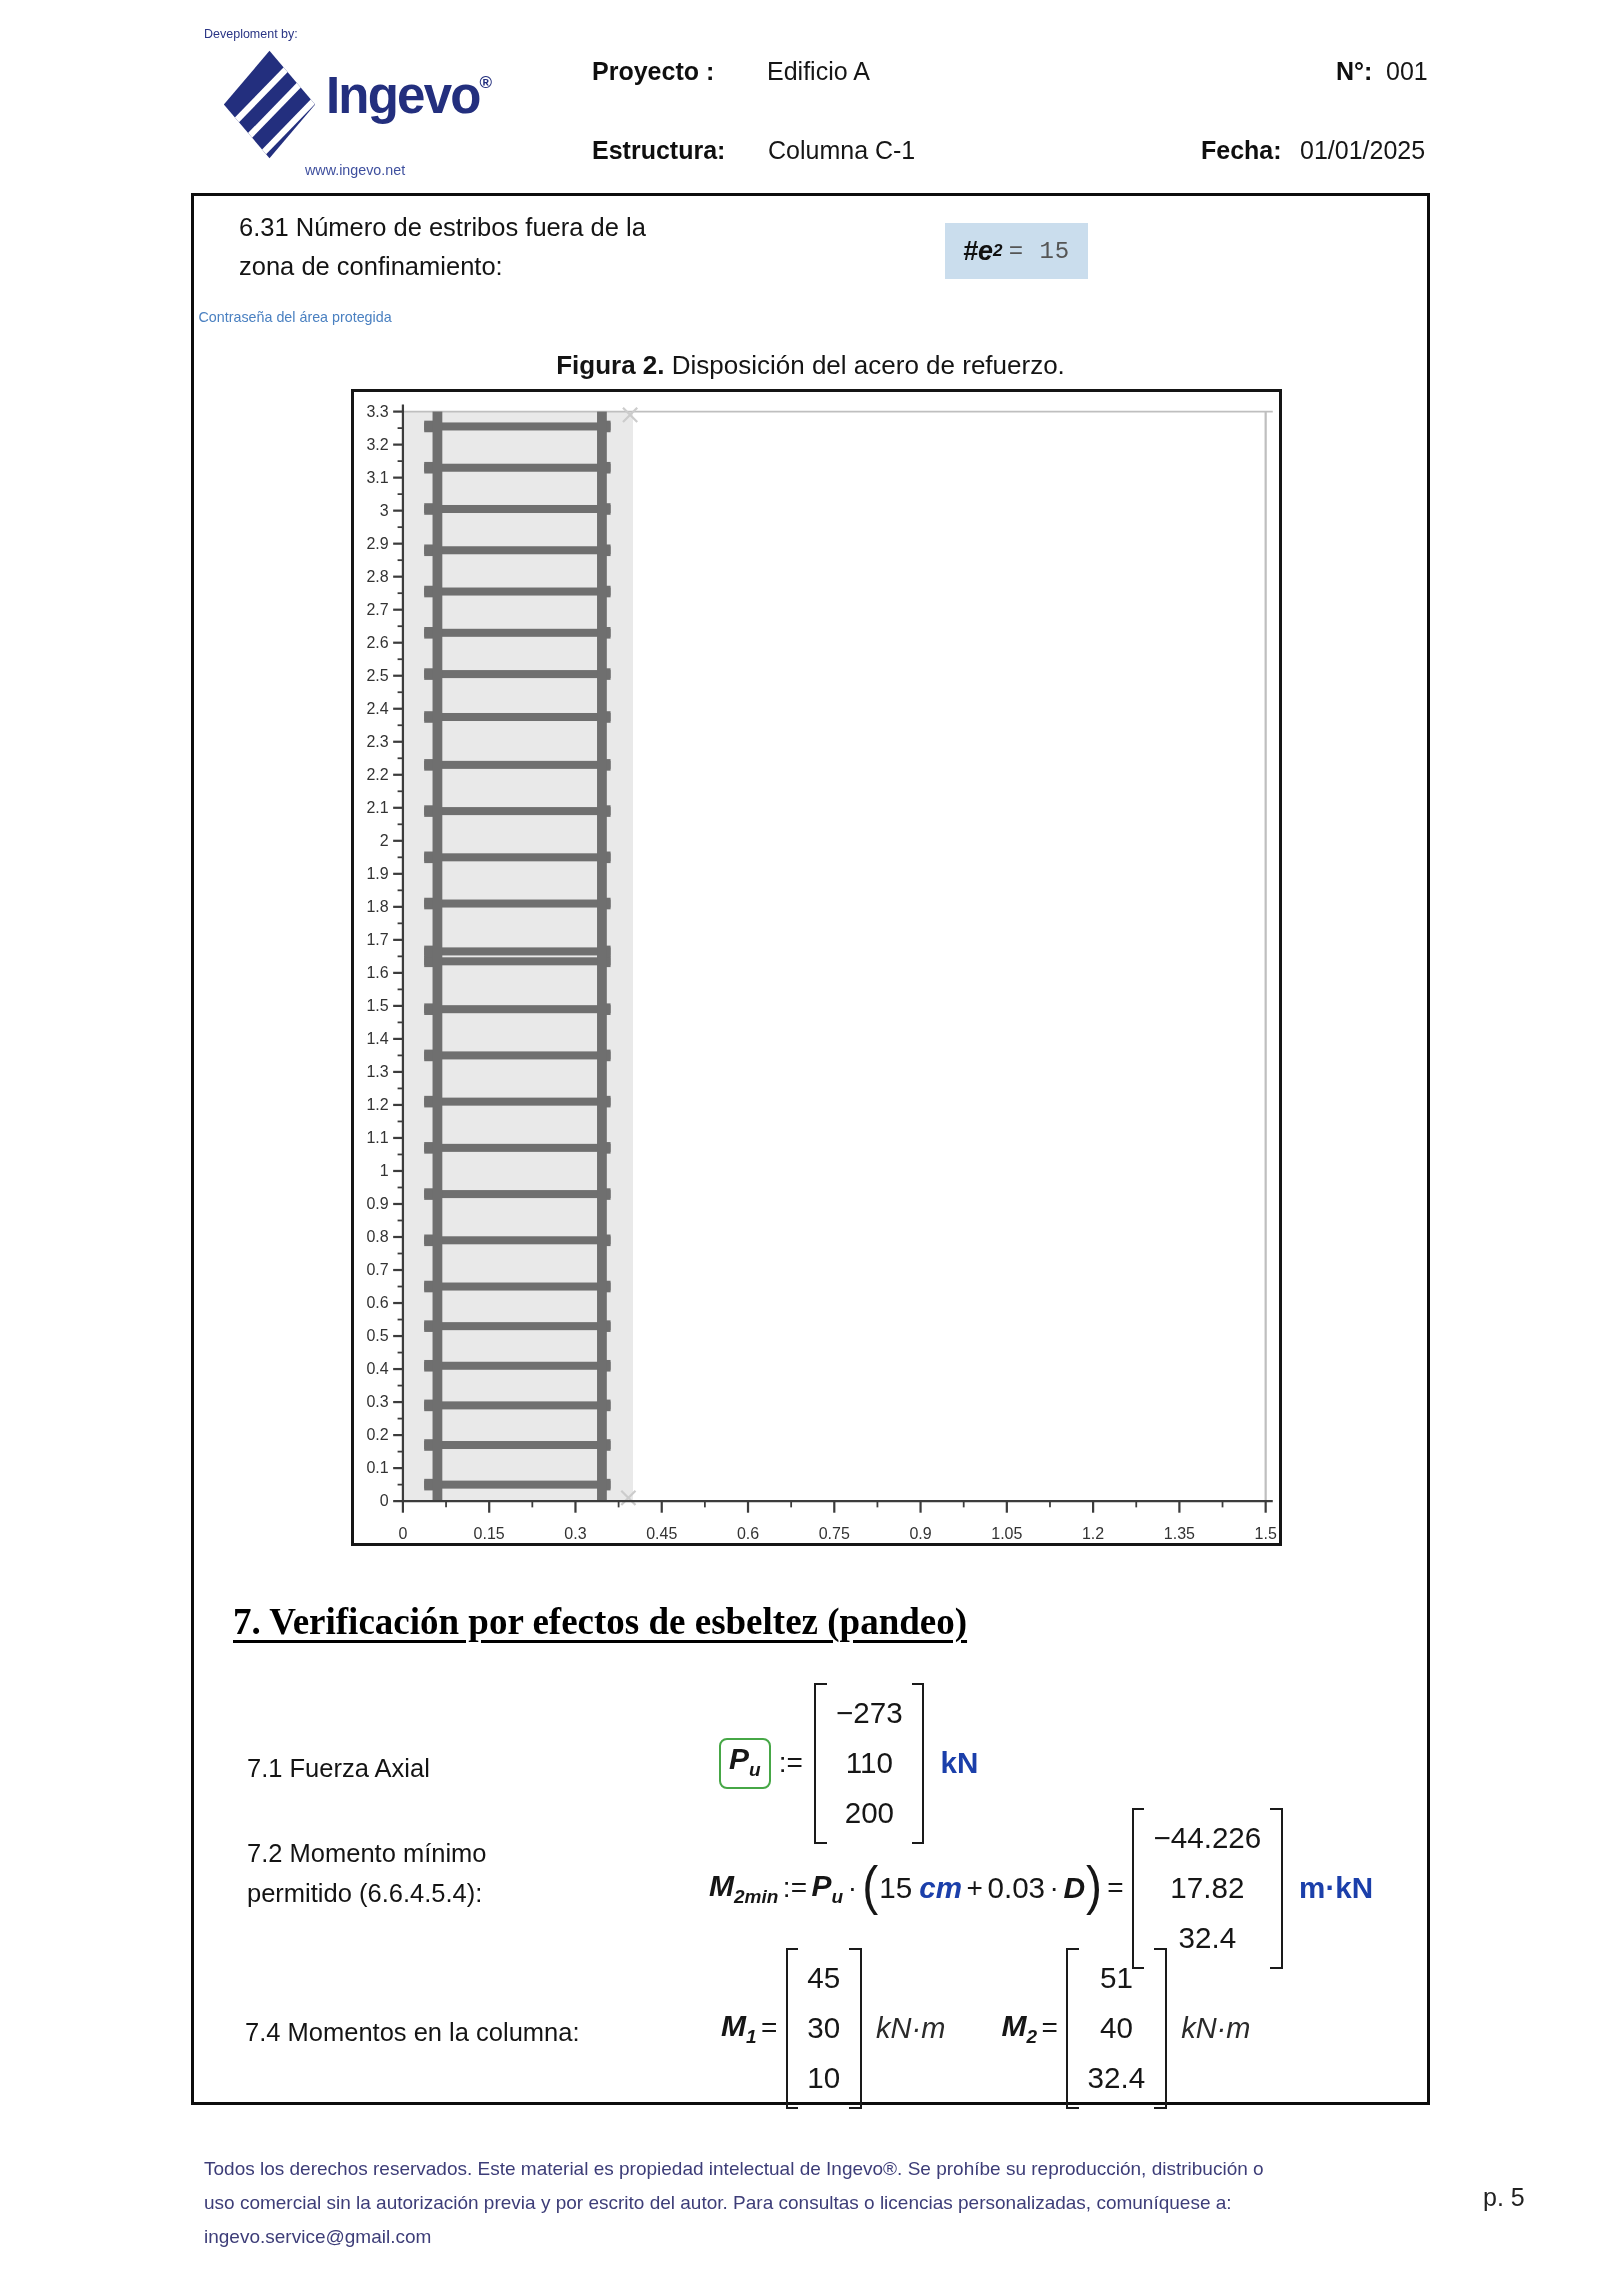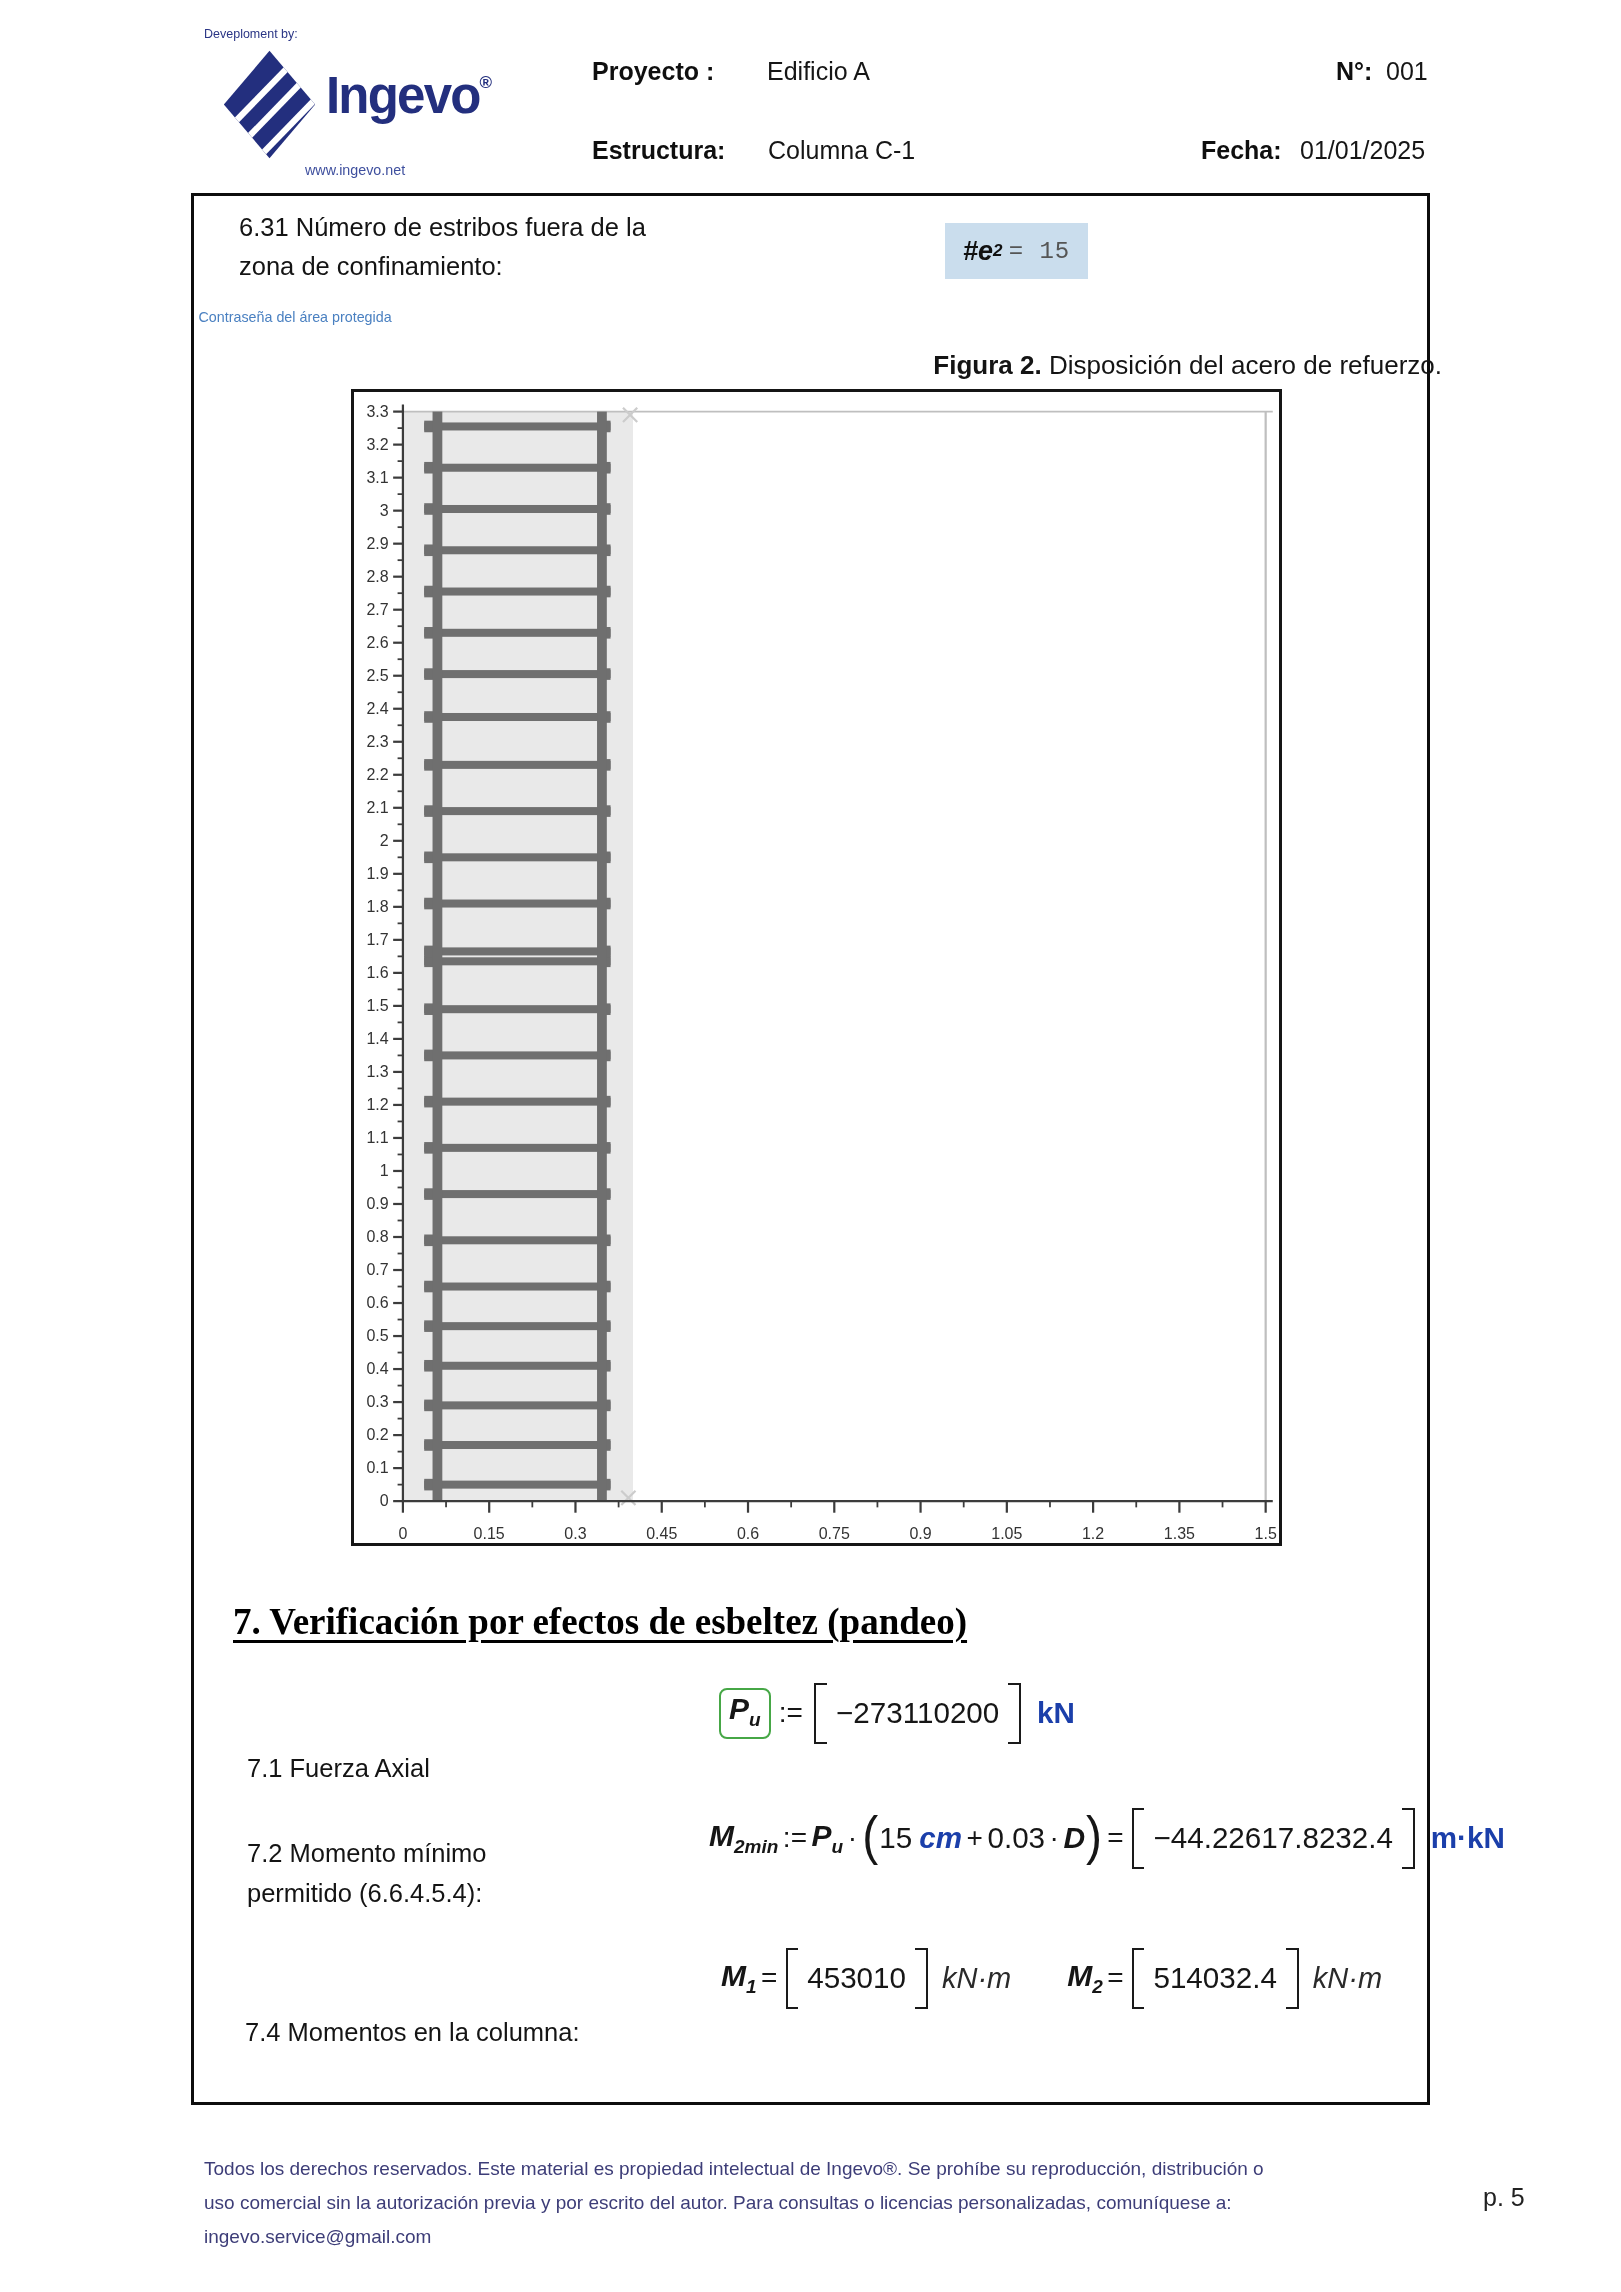--- a/index.html
+++ b/index.html
@@ -22,21 +22,21 @@
   
   .main-box{position:absolute;left:191px;top:193px;width:1239px;height:1912px;
             border:3.6px solid #0d0d0d;box-sizing:border-box;background:#fff;}
   .s631{position:absolute;left:45px;top:11.6px;font-size:25.5px;line-height:39px;color:#141414;}
   .hl{position:absolute;left:751px;top:27px;width:143px;height:56px;background:#cadded;
       display:flex;align-items:center;justify-content:center;}
   .hlvar{font-weight:700;font-style:italic;font-size:27px;color:#111;}
   .hl sub{font-weight:700;font-style:italic;font-size:17px;vertical-align:-6.3px;color:#111;}
   .hlres{font-family:"Liberation Mono",monospace;font-size:24px;color:#555;margin-left:6.3px;letter-spacing:0.9px;}
   .protected{position:absolute;left:4.5px;top:113px;font-size:14.3px;color:#4a80c1;}
-  .figcap{position:absolute;left:0;top:154px;width:100%;text-align:right;font-size:26px;color:#141414;padding-left:15px;}
+  .figcap{position:absolute;left:0;top:154px;width:100%;text-align:center;font-size:26px;color:#141414;}
   .figcap b{font-weight:700;}
 
   
   .figbox{position:absolute;left:157px;top:193px;width:931px;height:1157px;
           border:3.6px solid #151515;box-sizing:border-box;background:#fff;}
   .figbox svg{display:block;width:100%;height:100%;font-family:"Liberation Sans",sans-serif;}
 
   
   .h7{position:absolute;left:39px;top:1404px;font-family:"Liberation Serif",serif;
       font-size:37px;font-weight:700;color:#000;
@@ -52,21 +52,21 @@
   .mop.tight{margin:0 4.5px;}
   .mnum{font-style:normal;font-size:29.6px;}
   .munit{color:#1b3faa;font-weight:700;font-size:29.6px;margin-left:12.5px;}
   .munit-in{color:#1b3faa;font-weight:700;font-style:italic;font-size:29.6px;margin-left:7.2px;}
   .munit-plain{color:#2a2a2a;font-style:italic;font-size:29px;margin-left:10.7px;font-weight:400;}
   .paren{font-style:normal;font-size:48px;font-weight:300;line-height:1;transform:scaleY(1.1);margin:0 0.9px;position:relative;top:-2.7px;}
   .greenbox{border:2.2px solid #46a746;border-radius:8px;padding:1.8px 8px 6.3px 8px;}
   .vec{display:inline-flex;align-items:stretch;margin:0 3.6px;}
   .vbr{width:10.7px;border:2.2px solid #1a1a1a;}
   .vbr-l{border-right:none;} .vbr-r{border-left:none;}
-  .vrows{display:flex;justify-content:center;padding:5.4px 9px;}
+  .vrows{display:flex;flex-direction:column;justify-content:center;padding:5.4px 9px;}
   .vrow{line-height:50px;font-size:29.6px;font-style:normal;text-align:center;}
   .gap74{width:56px;}
 
   
   .footer{position:absolute;left:204px;top:2152px;width:1218px;font-size:19px;line-height:34px;color:#3d3d78;}
   .pnum{position:absolute;left:1483px;top:2183px;font-size:25px;color:#222;}
 </style>
 </head>
 <body>
 

